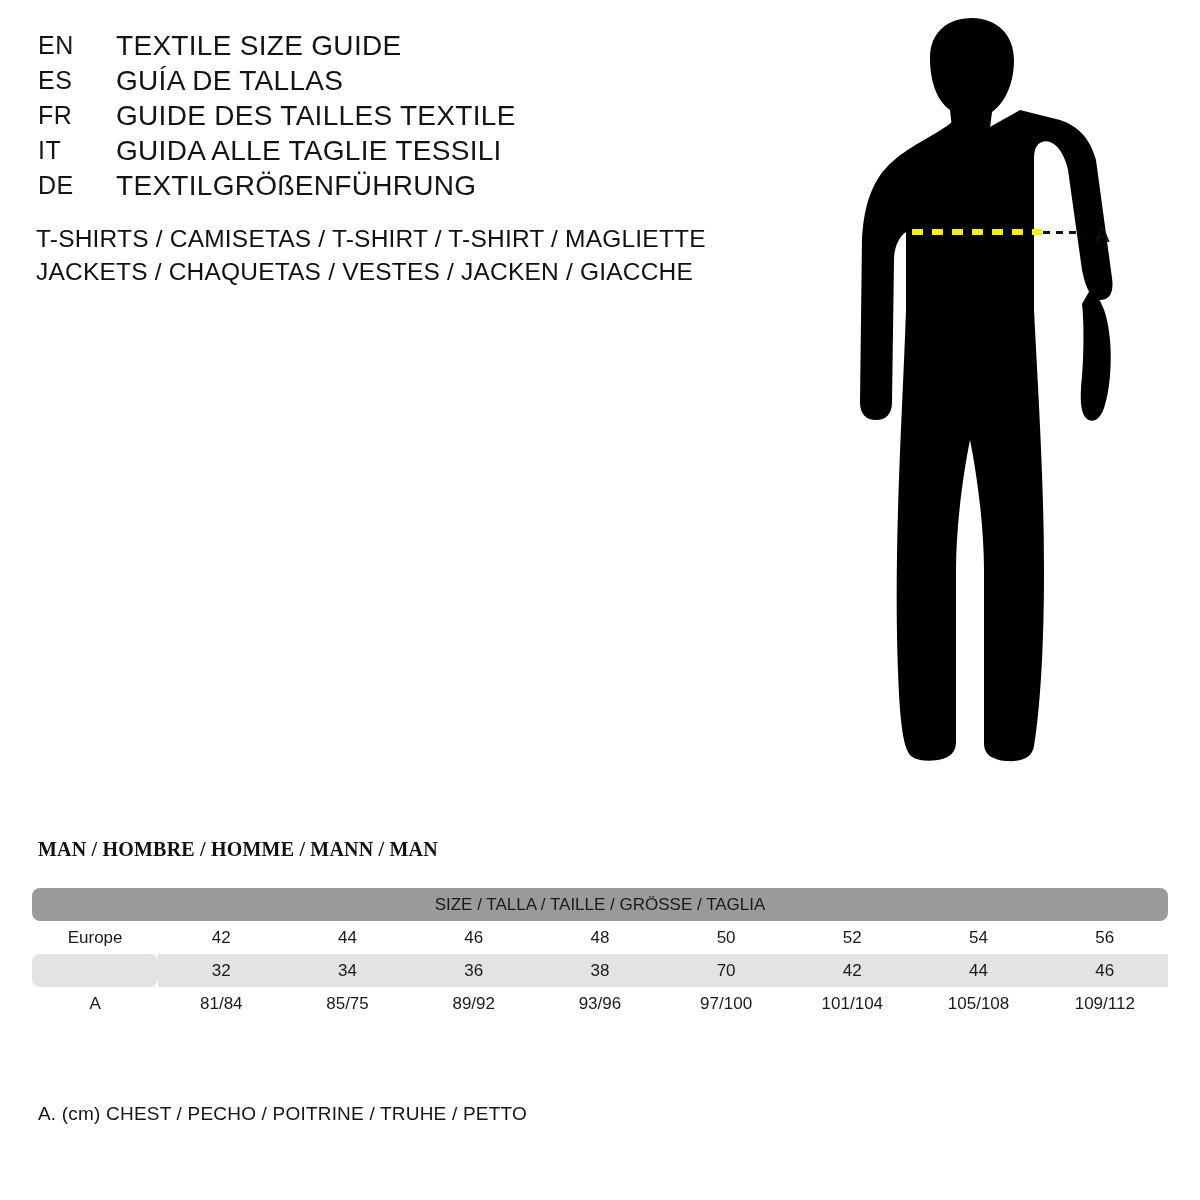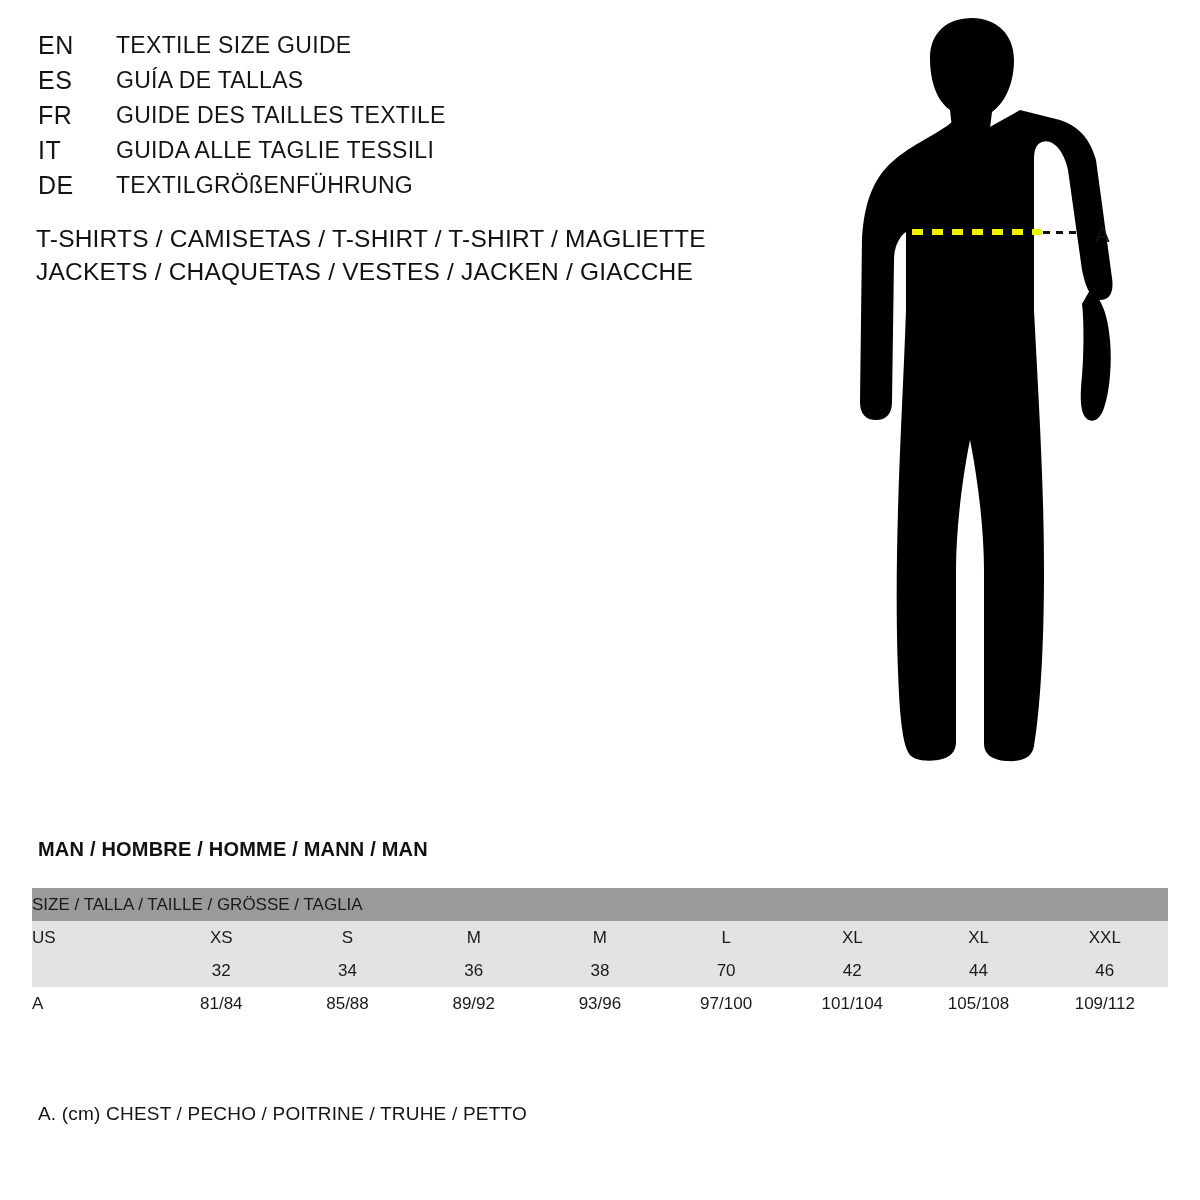--- a/index.html
+++ b/index.html
@@ -34,21 +34,21 @@
     align-items: center;
     height: 35px;
   }
   .lang-code {
     width: 78px;
     font-size: 25px;
     letter-spacing: 0.5px;
     color: #141414;
   }
   .lang-text {
-    font-size: 23px;
+    font-size: 28px;
     letter-spacing: 0.3px;
     color: #141414;
     white-space: nowrap;
   }
 
   .garment-lines {
     position: absolute;
     left: 36px;
     top: 222px;
     width: 760px;
@@ -91,20 +91,21 @@
 
   
   .table-title {
     position: absolute;
     left: 38px;
     top: 838px;
     font-size: 20px;
     font-weight: bold;
     letter-spacing: 0.2px;
     color: #111;
+    font-family: Liberation Serif, serif;
   }
 
   table.size-table {
     position: absolute;
     left: 32px;
     top: 888px;
     width: 1136px;
     border-collapse: collapse;
     table-layout: fixed;
   }
@@ -118,23 +119,24 @@
   .row-header td {
     background: #9a9a9a;
     color: #111;
     font-size: 17.5px;
     height: 34px;
   }
   .row-shade td { background: #e3e3e3; }
   .row-plain td { background: #ffffff; }
 
   td.label-cell {
-    text-align: left;
+    text-align: center;
     padding-left: 10px;
     width: 172px;
+    border-radius: 8px;
   }
   td.val-cell {
     text-align: center;
     width: 120px;
   }
 
   .footnote {
     position: absolute;
     left: 38px;
     top: 1097px;
@@ -229,49 +231,49 @@
   <div class="measure-label">A</div>
 
   <div class="table-title">MAN / HOMBRE / HOMME / MANN / MAN</div>
 
   <table class="size-table">
     <tbody>
       <tr class="row-header">
         <td class="label-cell" colspan="9">SIZE / TALLA / TAILLE / GRÖSSE / TAGLIA</td>
       </tr>
 
-
-      <tr class="row-shade">
-        <td class="label-cell">US</td>
-        <td class="val-cell">XS</td>
-        <td class="val-cell">S</td>
-        <td class="val-cell">M</td>
-        <td class="val-cell">M</td>
-        <td class="val-cell">L</td>
-        <td class="val-cell">XL</td>
-        <td class="val-cell">XL</td>
-        <td class="val-cell">XXL</td>
-      </tr>
+      <tr class="row-plain">
+        <td class="label-cell">Europe</td>
+        <td class="val-cell">42</td>
+        <td class="val-cell">44</td>
+        <td class="val-cell">46</td>
+        <td class="val-cell">48</td>
+        <td class="val-cell">50</td>
+        <td class="val-cell">52</td>
+        <td class="val-cell">54</td>
+        <td class="val-cell">56</td>
+      </tr>
+
 
       <tr class="row-shade">
         <td class="label-cell"></td>
         <td class="val-cell">32</td>
         <td class="val-cell">34</td>
         <td class="val-cell">36</td>
         <td class="val-cell">38</td>
         <td class="val-cell">70</td>
         <td class="val-cell">42</td>
         <td class="val-cell">44</td>
         <td class="val-cell">46</td>
       </tr>
 
       <tr class="row-plain">
         <td class="label-cell">A</td>
         <td class="val-cell">81/84</td>
-        <td class="val-cell">85/88</td>
+        <td class="val-cell">85/75</td>
         <td class="val-cell">89/92</td>
         <td class="val-cell">93/96</td>
         <td class="val-cell">97/100</td>
         <td class="val-cell">101/104</td>
         <td class="val-cell">105/108</td>
         <td class="val-cell">109/112</td>
       </tr>
     </tbody>
   </table>
 

